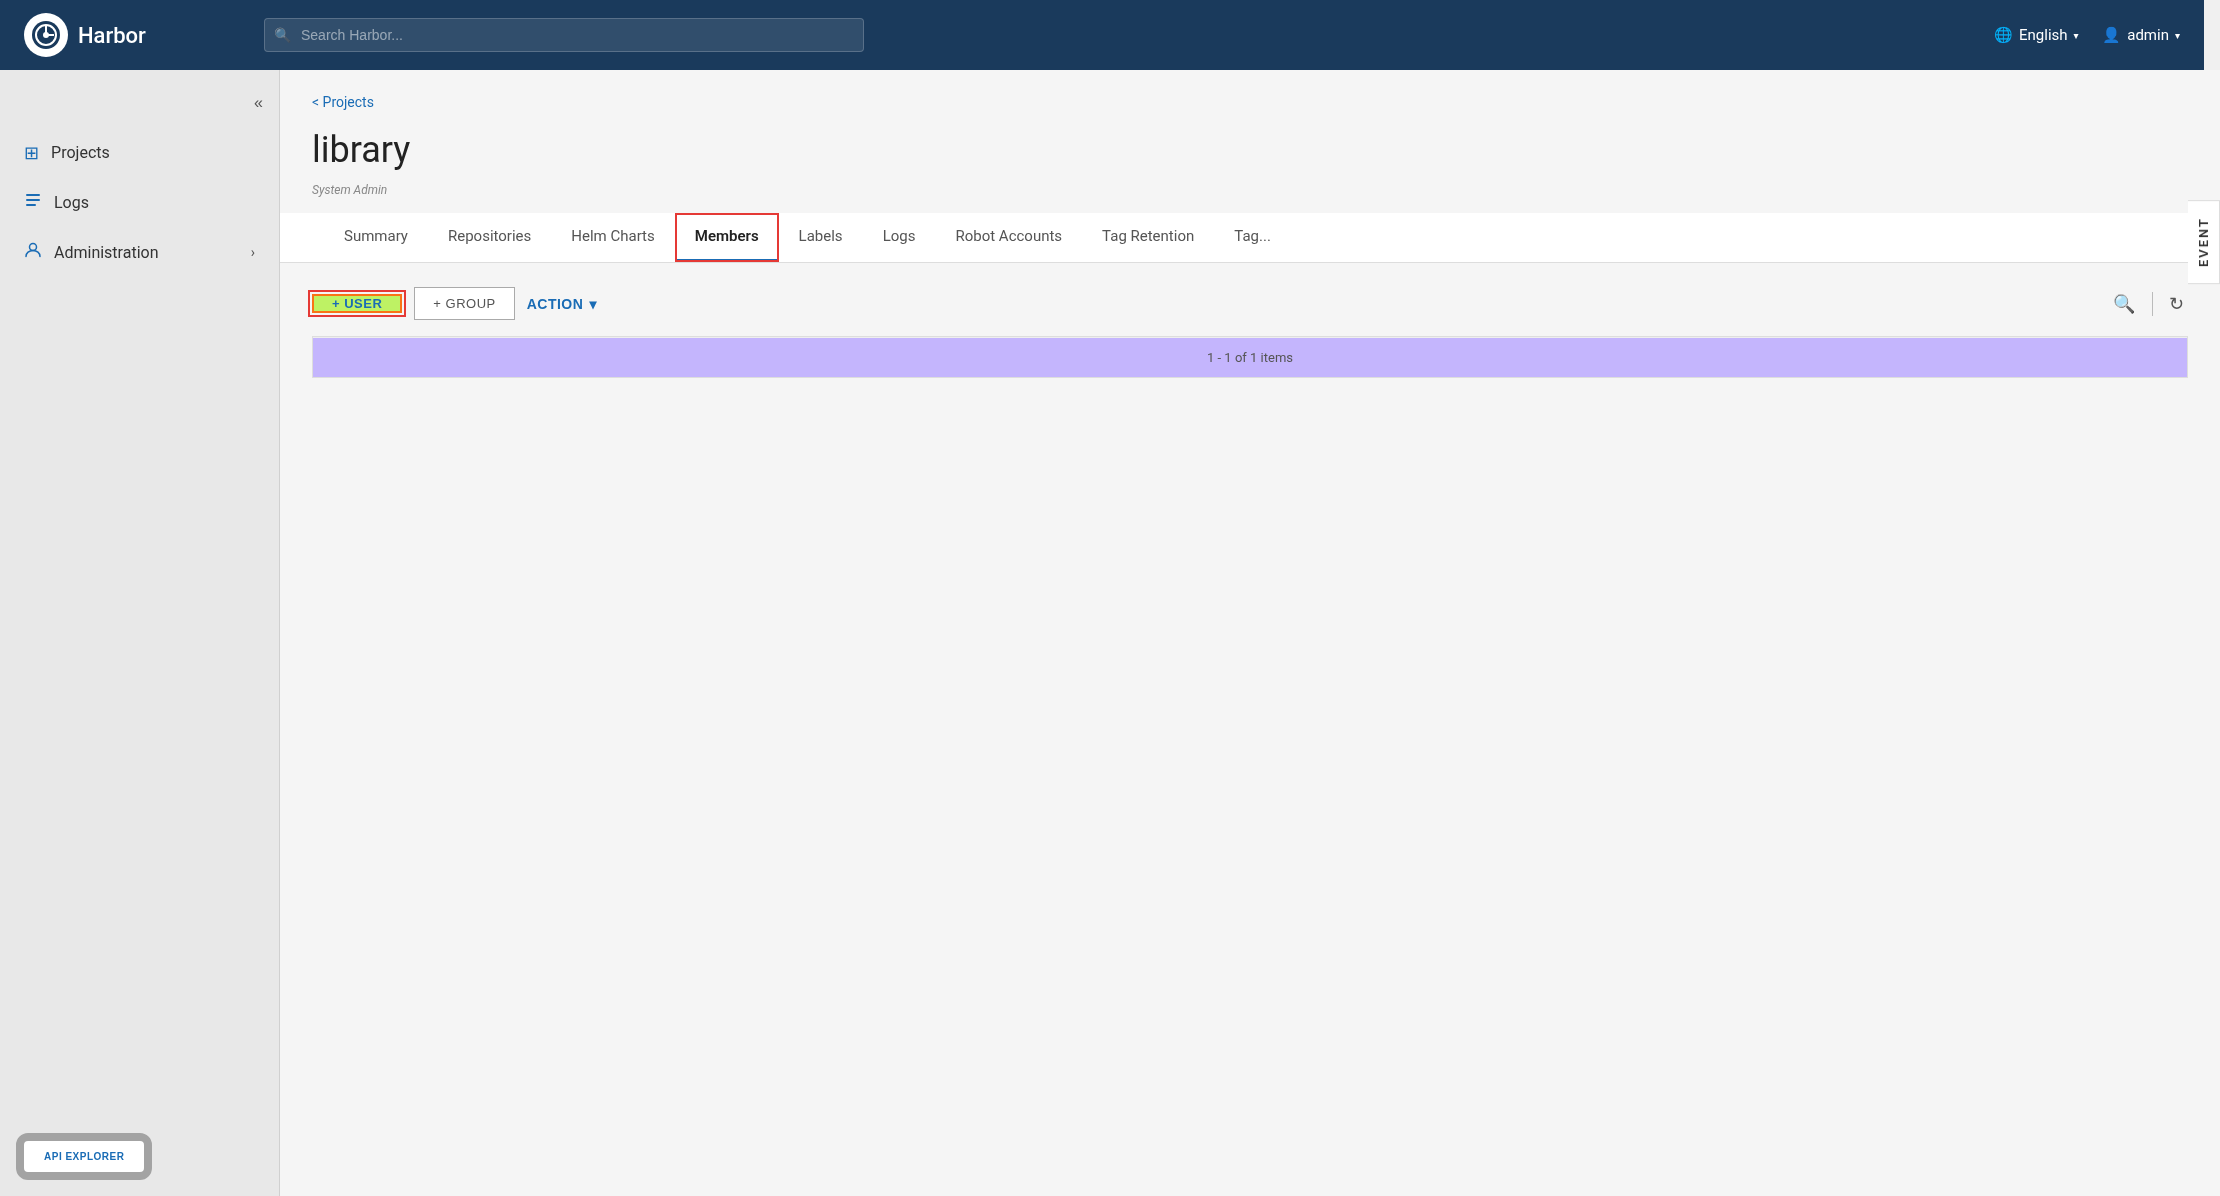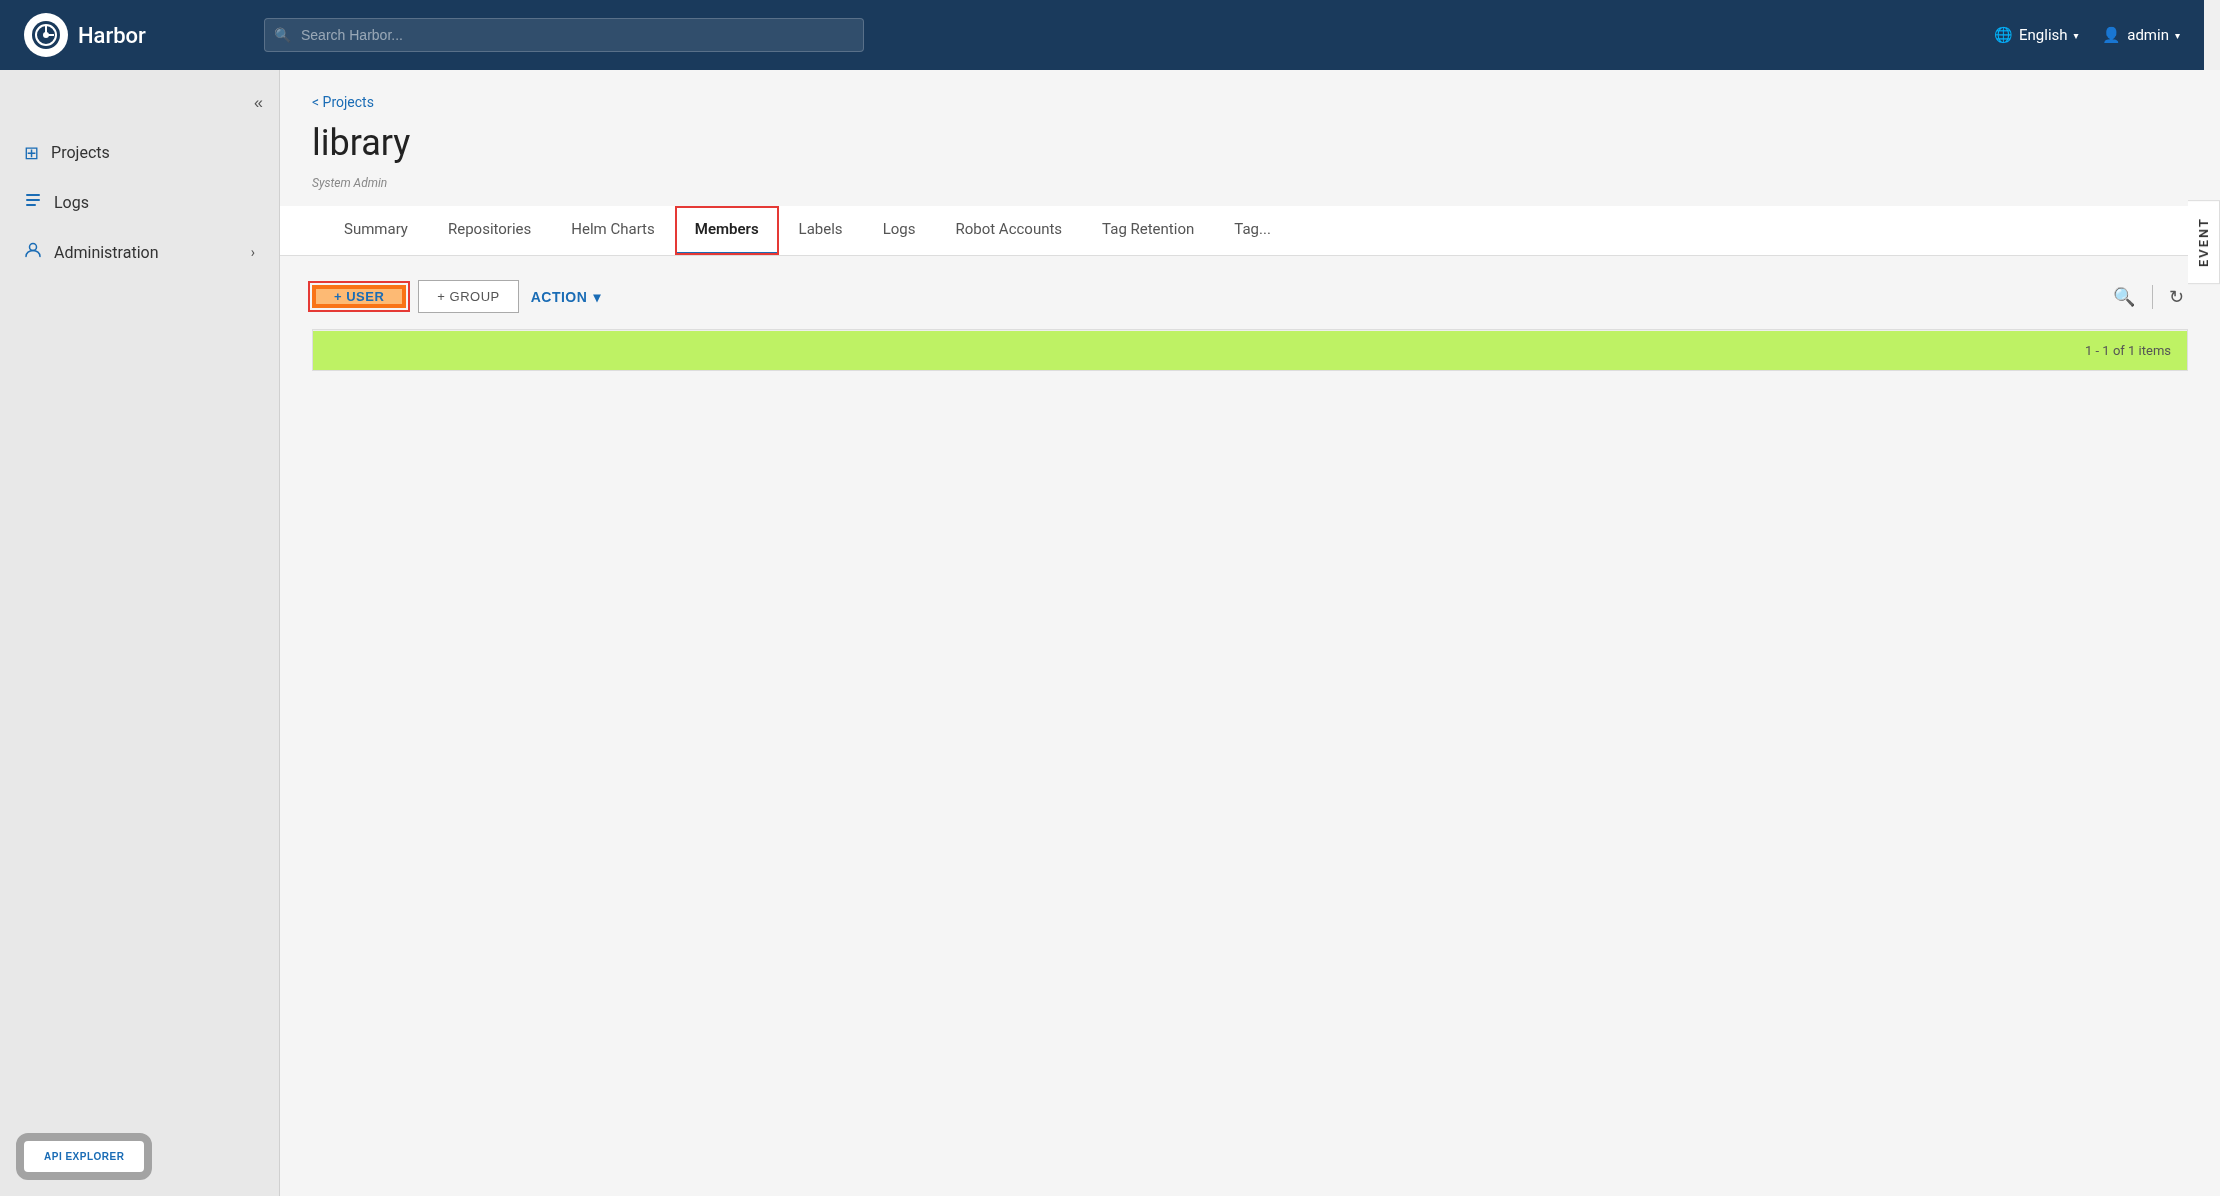--- a/index.html
+++ b/index.html
@@ -156,21 +156,21 @@
     .main {
       margin-top: 70px;
       margin-left: 280px;
       padding: 24px 32px;
       background: #f5f5f5;
       min-height: calc(1196px - 70px);
     }
     .breadcrumb {
       font-size: 14px;
       color: #1a6cb5;
-      margin-bottom: 12px;
+      margin-bottom: 19px;
       cursor: pointer;
     }
     .page-title-row {
       display: flex;
       align-items: baseline;
       gap: 12px;
       margin-bottom: 16px;
       flex-direction: column;
     }
     .page-title {
@@ -215,22 +215,22 @@
     .action-bar {
       display: flex;
       align-items: center;
       gap: 12px;
       margin-bottom: 16px;
     }
     .btn-user {
       display: flex;
       align-items: center;
       gap: 6px;
-      border: 4px solid #f97316;
-      background: #fdba74;
+      border: 2px solid #f97316;
+      background: #bef264;
       color: #1a6cb5;
       padding: 0 18px;
       font-size: 13px;
       font-weight: 600;
       letter-spacing: 0.5px;
       cursor: pointer;
       outline: 2px solid #e53935;
       outline-offset: 2px;
     }
     .btn-group {
@@ -310,25 +310,25 @@
       width: 40px;
       text-align: center;
     }
     input[type="checkbox"] {
       width: 16px;
       height: 16px;
       cursor: pointer;
     }
     .table-footer {
       padding: 12px 16px;
-      text-align: right;
+      text-align: center;
       font-size: 13px;
       color: #555;
       border-top: 1px solid #eee;
-      background: #bef264;
+      background: #c4b5fd;
     }
   </style>
 </head>
 <body>
 
 <header class="header">
   <div class="header-logo">
     <div class="logo-icon">
       <svg width="32" height="32" viewBox="0 0 32 32">
         <circle cx="16" cy="16" r="14" fill="#1a3a5c"></circle>

